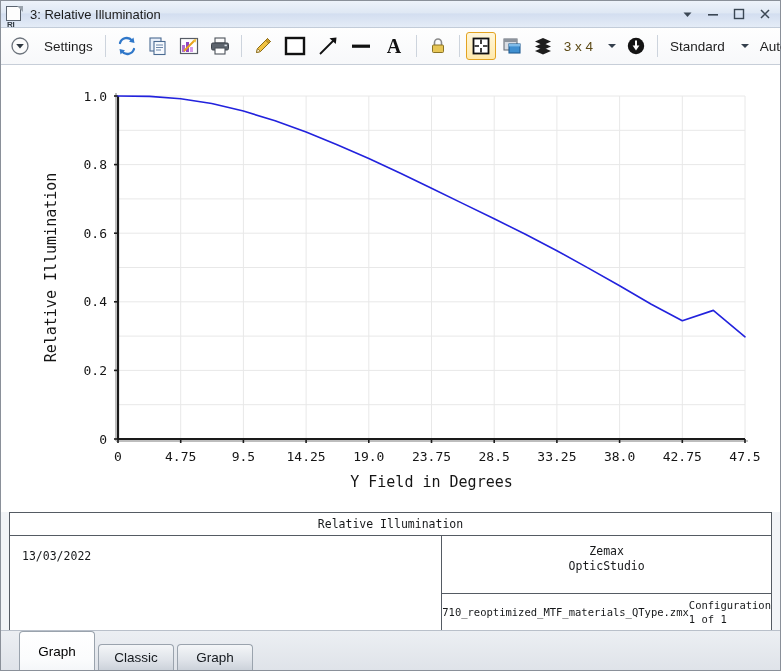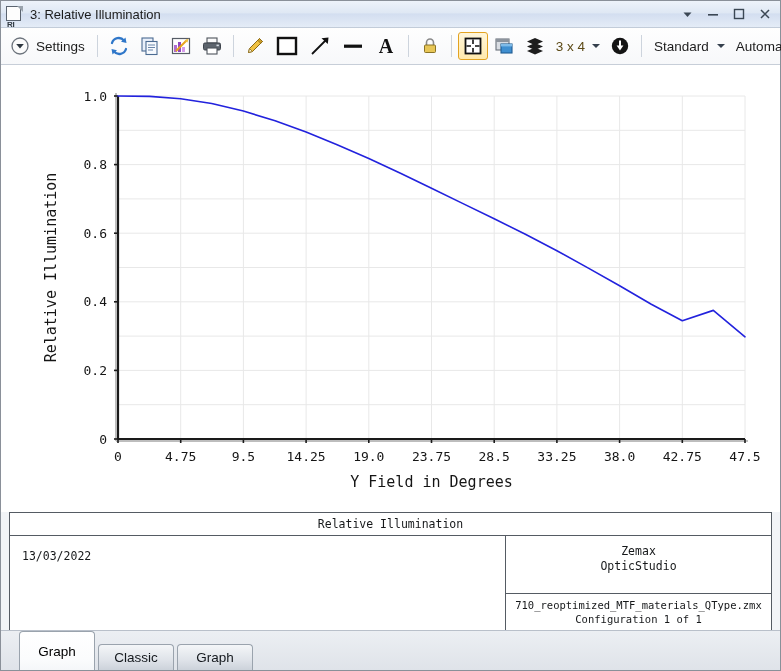--- a/index.html
+++ b/index.html
@@ -94,21 +94,21 @@
     margin: 0 5px;
     flex: 0 0 1px;
   }
   .tb-item {
     display: flex; align-items: center;
     height: 28px;
     padding: 0 3px;
     border: 1px solid transparent;
     border-radius: 3px;
     box-sizing: border-box;
-    gap: 3px;
+    gap: 11px;
   }
   .tb-text {
     font-size: 13.5px;
     color: #1d1d1d;
     padding: 0 2px;
     white-space: nowrap;
   }
   .tb-caret {
     width: 0; height: 0;
     border-left: 4px solid transparent;
@@ -179,21 +179,21 @@
     align-items: center; justify-content: flex-start;
     padding-top: 8px;
     font-family: "DejaVu Sans Mono", monospace;
     font-size: 11.5px;
     color: #16181a;
     line-height: 15px;
     border-bottom: 1px solid #555b63;
   }
   .footer-right-bot {
     flex: 0 0 36px;
-    display: flex; flex-direction: column;
+    display: flex; flex-direction: row;
     align-items: center; justify-content: center;
     font-family: "DejaVu Sans Mono", monospace;
     font-size: 10.5px;
     color: #16181a;
     line-height: 14px;
   }
 
   
   .tabstrip {
     flex: 0 0 33px;

